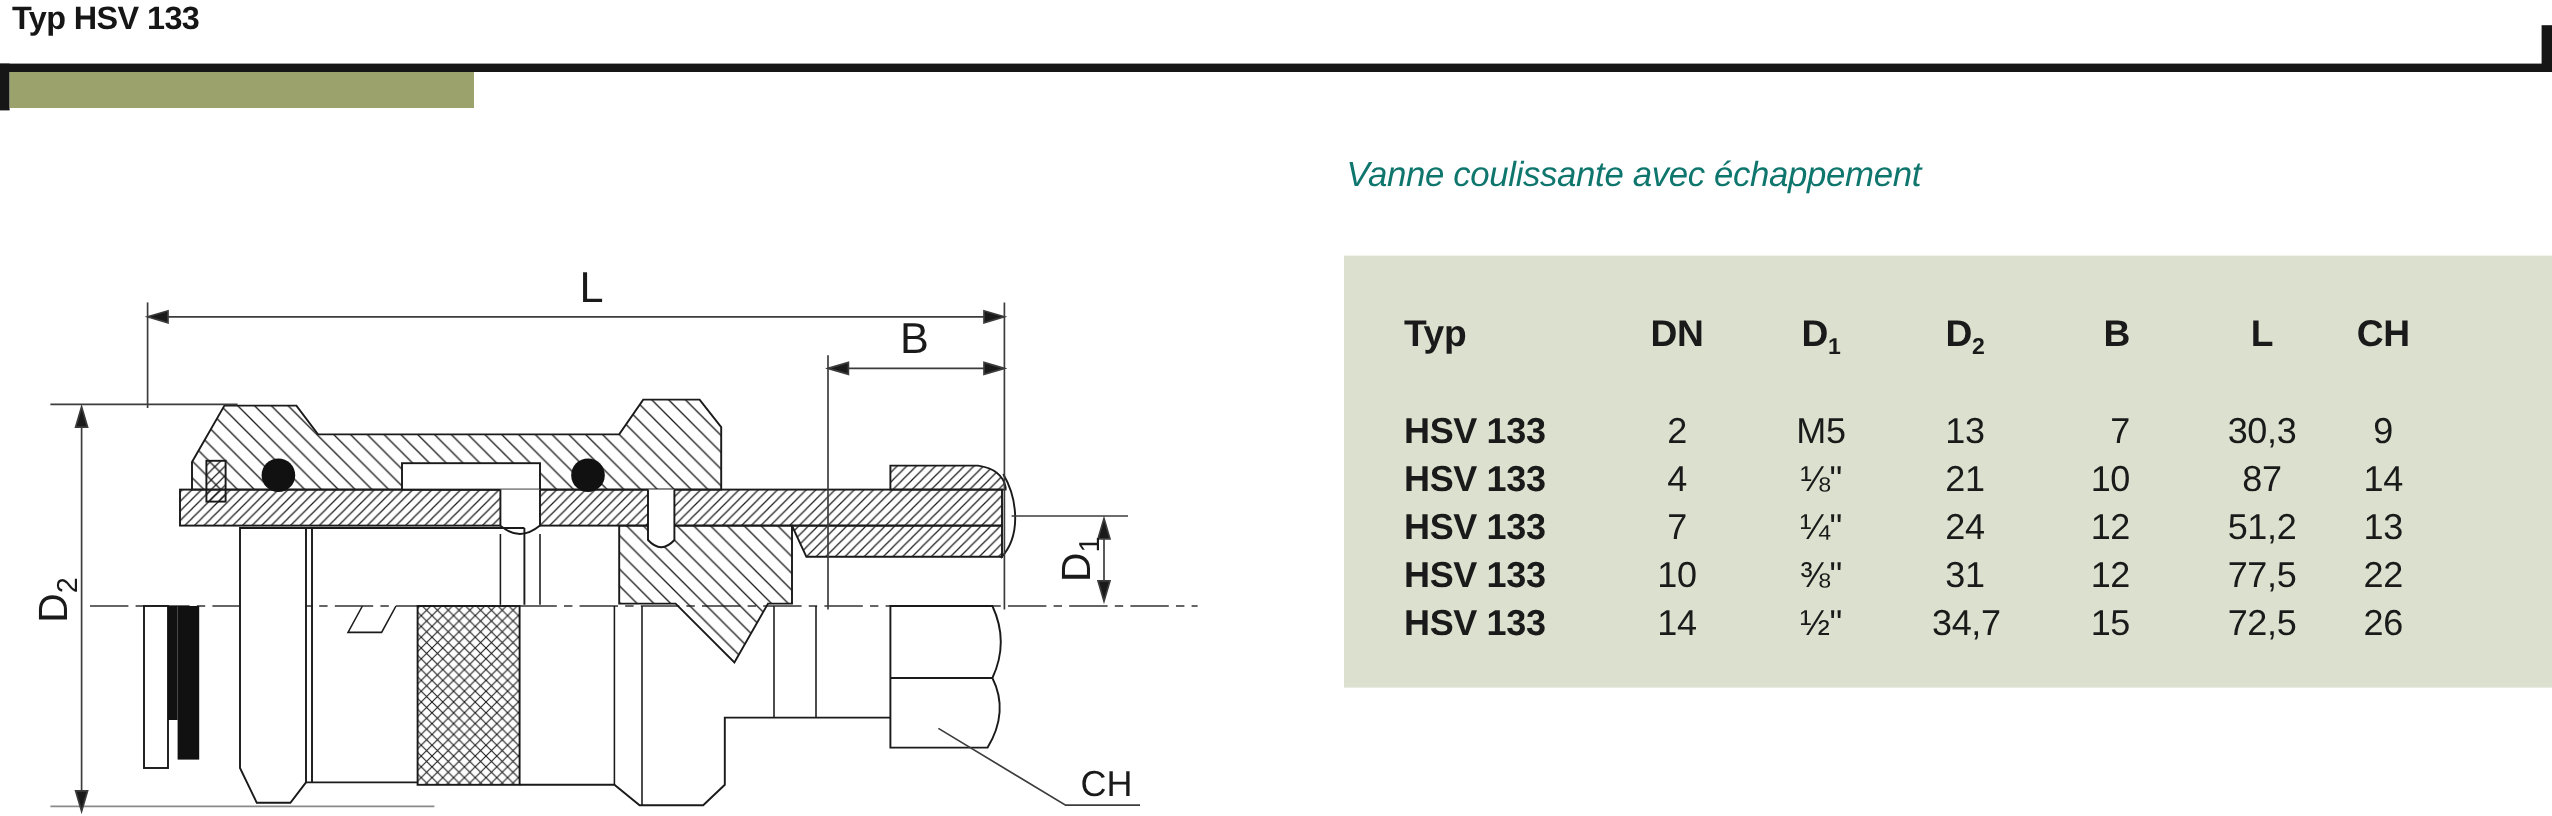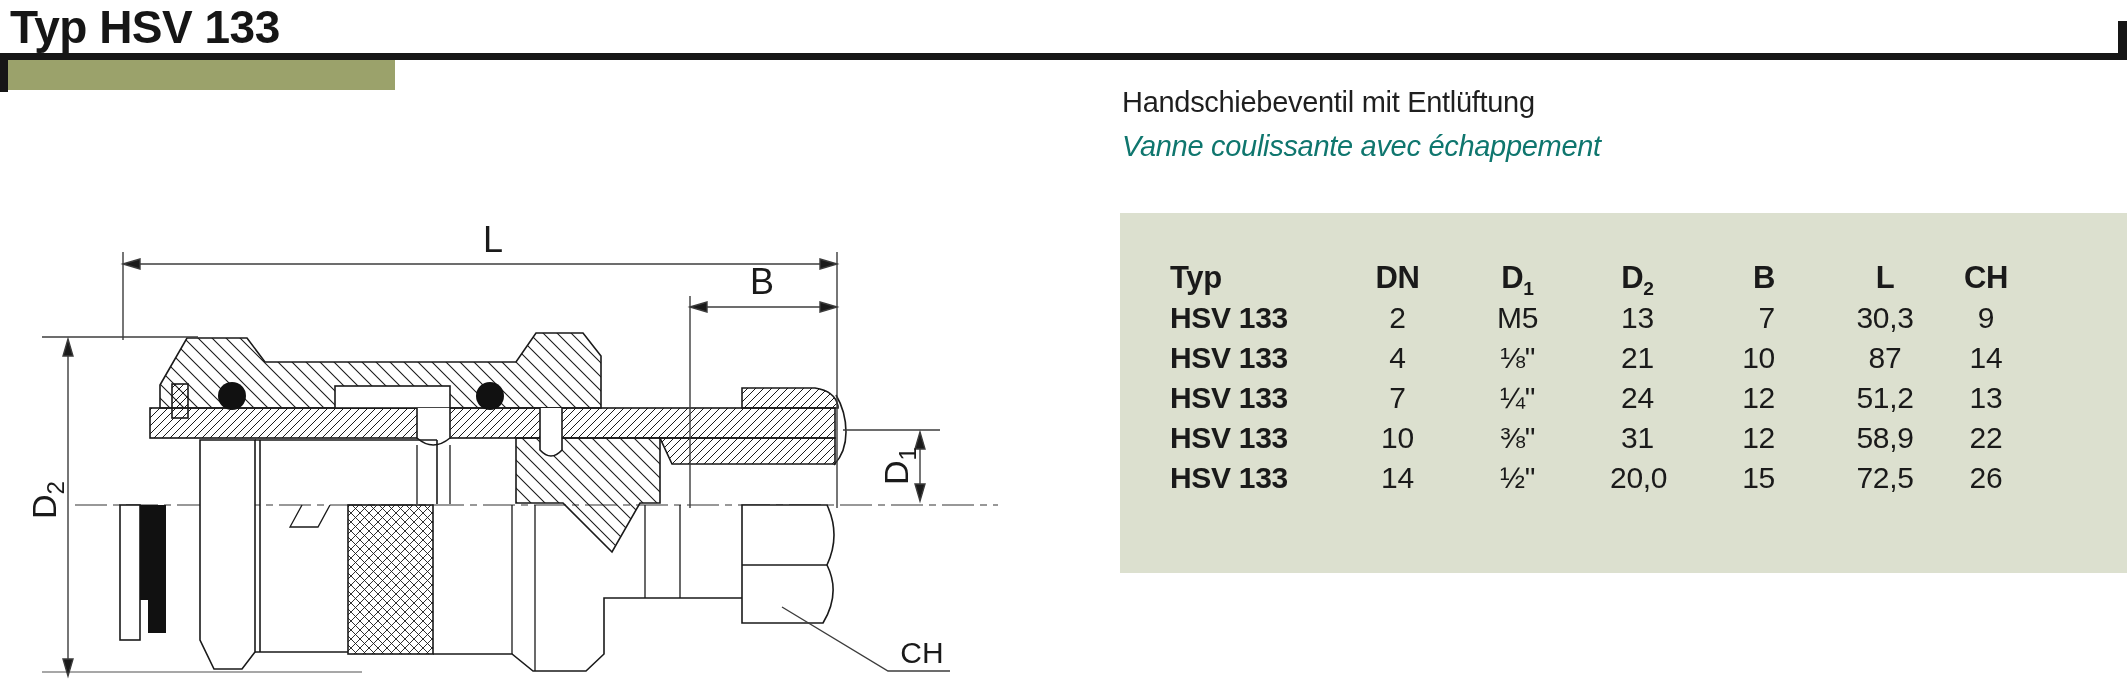--- a/index.html
+++ b/index.html
@@ -1,40 +1,40 @@
 <!DOCTYPE html>
 <html><head>
 <meta charset="utf-8">
 <style>
   * { margin:0; padding:0; box-sizing:border-box; }
   html,body { width:2127px; height:680px; background:#ffffff; overflow:hidden;
               font-family:"Liberation Sans", sans-serif; color:#1a1a1a; }
   .stage { position:relative; width:2127px; height:680px; background:#fff; }
 
   
-  .page-title { position:absolute; left:10px; top:0px; font-size:46px; font-weight:bold;
+  .page-title { position:absolute; left:10px; top:0px; font-size:27px; font-weight:bold;
                 letter-spacing:-0.5px; color:#161616; }
   .title-rule  { position:absolute; left:0; top:53px; width:2127px; height:7px; background:#161616; }
   .corner-tick-right { position:absolute; left:2118px; top:21px; width:9px; height:39px; background:#161616; }
   .corner-tick-left  { position:absolute; left:0px; top:53px; width:8px; height:39px; background:#161616; }
   .accent-bar  { position:absolute; left:8px; top:60px; width:387px; height:30px; background:#9ba26b; }
 
   
   .subtitle-de { position:absolute; left:1122px; top:86px;  font-size:29px; font-weight:400;
                  letter-spacing:-0.3px; color:#1f1f1f; }
   .subtitle-fr { position:absolute; left:1122px; top:130px; font-size:29px; font-style:italic;
                  letter-spacing:-0.3px; color:#0f766e; }
 
   
   .spec-panel { position:absolute; left:1120px; top:213px; width:1007px; height:360px;
                 background:#dce0cf; padding:45px 0 0 50px; }
   .spec-row { display:grid;
               grid-template-columns:200px 55px 120px 120px 155px 130px 127px;
               height:40px; line-height:40px; font-size:30px; letter-spacing:-0.3px; }
-  .spec-row.head { font-weight:bold; font-size:31px; }
+  .spec-row.head { font-weight:bold; margin-bottom:42px; font-size:31px; }
   .spec-row .c0 { text-align:left;  font-weight:bold; }
   .spec-row .c1 { text-align:center; }
   .spec-row .c2 { text-align:center;  padding-left:65px; }
   .spec-row .c3 { text-align:center;  padding-left:65px; }
   .spec-row .c4 { text-align:right; padding-right:45px; }
   .spec-row .c5 { text-align:center; }
   .spec-row .c6 { text-align:center; padding-right:55px; }
   .spec-row:not(.head) .c1, .spec-row:not(.head) .c2, .spec-row:not(.head) .c3,
   .spec-row:not(.head) .c4, .spec-row:not(.head) .c5, .spec-row:not(.head) .c6 { font-weight:400; }
   sub { font-size:62%; }
@@ -46,21 +46,20 @@
 <body>
 
 <div class="stage">
 
   <div class="page-title">Typ HSV 133</div>
   <div class="title-rule"></div>
   <div class="corner-tick-right"></div>
   <div class="corner-tick-left"></div>
   <div class="accent-bar"></div>
 
-  <div class="subtitle-de">Handschiebeventil mit Entlüftung</div>
   <div class="subtitle-fr">Vanne coulissante avec échappement</div>
 
   <svg class="drawing" width="1010" height="680" viewBox="0 0 1010 680">
     <defs>
       <pattern id="hcoarse" patternUnits="userSpaceOnUse" width="14" height="14">
         <path d="M-3,11 l6,6 M0,0 l14,14 M11,-3 l6,6" stroke="#1a1a1a" stroke-width="1.1" fill="none"></path>
       </pattern>
       <pattern id="hfine" patternUnits="userSpaceOnUse" width="8" height="8">
         <path d="M-2,2 l4,-4 M0,8 l8,-8 M6,10 l4,-4" stroke="#1a1a1a" stroke-width="1" fill="none"></path>
       </pattern>
@@ -197,27 +196,27 @@
       <div class="c4">12</div>
       <div class="c5">51,2</div>
       <div class="c6">13</div>
     </div>
     <div class="spec-row">
       <div class="c0">HSV 133</div>
       <div class="c1">10</div>
       <div class="c2">⅜"</div>
       <div class="c3">31</div>
       <div class="c4">12</div>
-      <div class="c5">58,9</div>
+      <div class="c5">77,5</div>
       <div class="c6">22</div>
     </div>
     <div class="spec-row">
       <div class="c0">HSV 133</div>
       <div class="c1">14</div>
       <div class="c2">½"</div>
-      <div class="c3">20,0</div>
+      <div class="c3">34,7</div>
       <div class="c4">15</div>
       <div class="c5">72,5</div>
       <div class="c6">26</div>
     </div>
   </div>
 
 </div>
 
 </body></html>

